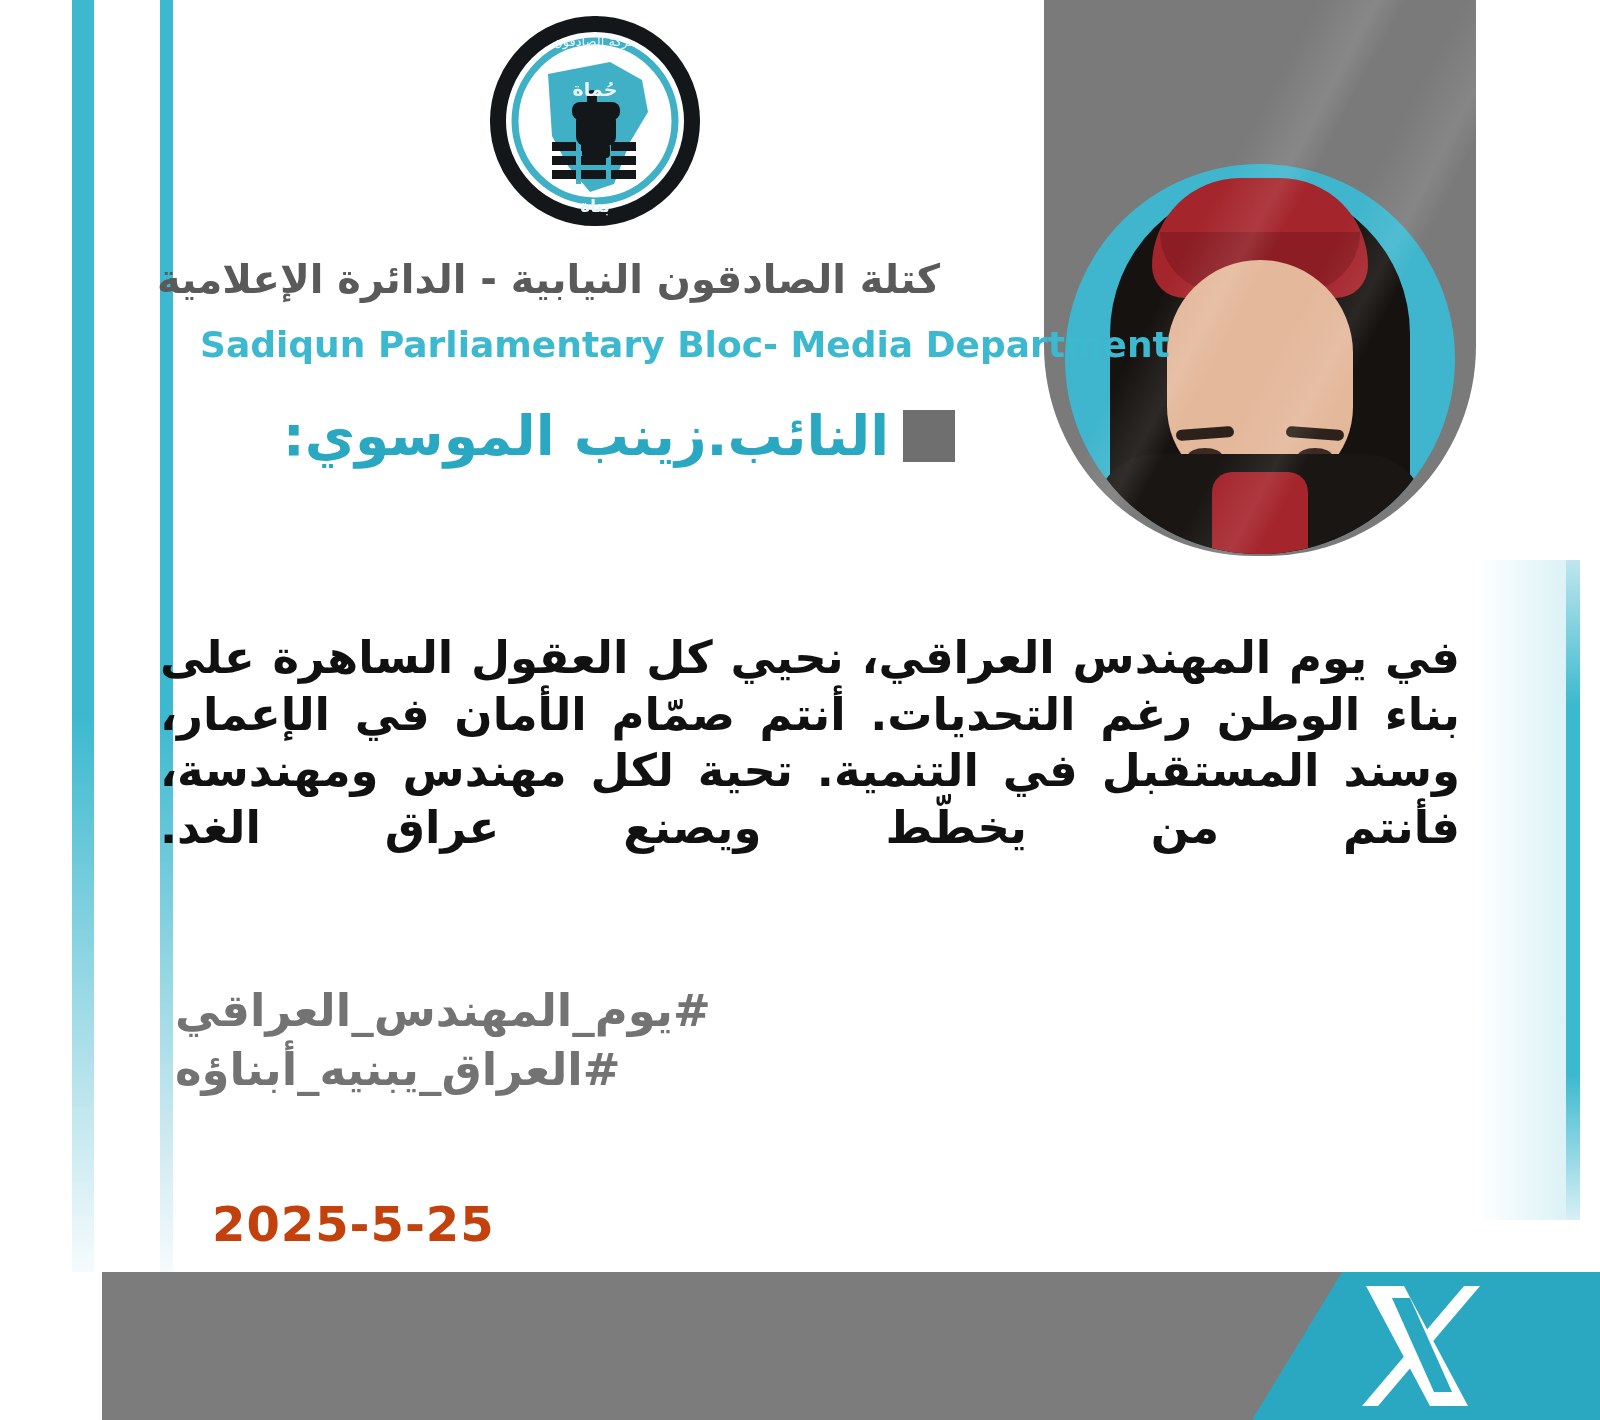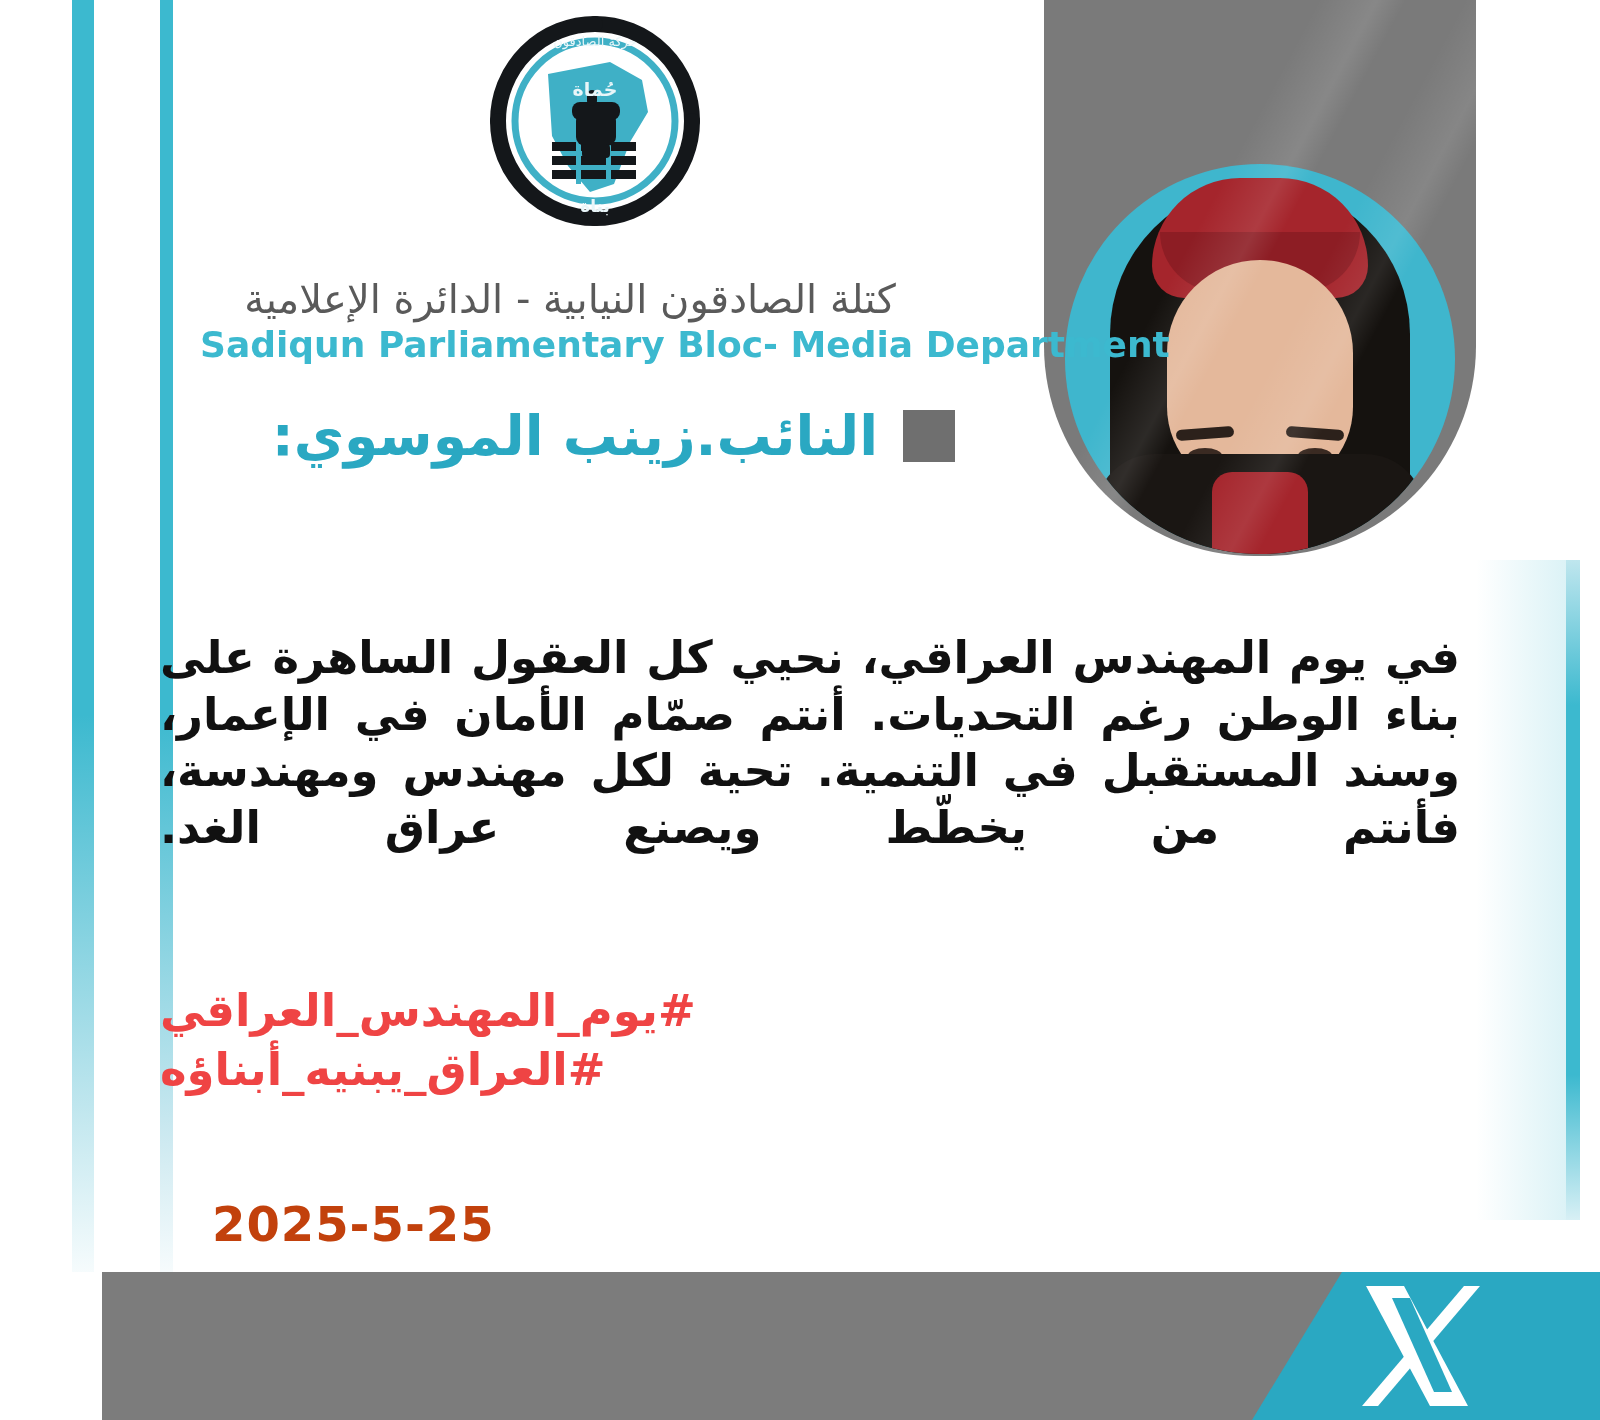--- a/index.html
+++ b/index.html
@@ -162,25 +162,24 @@
   .logo-wrap svg { display: block; }
 
   
   .org-ar {
     position: absolute;
     top: 256px;
     right: 660px;
     width: 740px;
     text-align: center;
     font-size: 40px;
-    font-weight: 400;
+    font-weight: 700;
     color: #5a5a5a;
     direction: rtl;
     white-space: nowrap;
-    margin-top: 20px;
   }
   .org-en {
     position: absolute;
     top: 324px;
     right: 660px;
     width: 740px;
     text-align: center;
     font-size: 36px;
     font-weight: 600;
     color: #3cb9cf;
@@ -190,21 +189,21 @@
 
   
   .name-row {
     position: absolute;
     top: 404px;
     right: 645px;
     width: 360px;
     display: flex;
     align-items: center;
     justify-content: flex-start;
-    gap: 25px;
+    gap: 14px;
     direction: rtl;
   }
   .name-bullet {
     width: 52px; height: 52px;
     background: #6f6f6f;
     flex: 0 0 auto;
   }
   .name-text {
     font-size: 55px;
     font-weight: 800;
@@ -226,28 +225,28 @@
     line-height: 1.26;
     font-weight: 800;
     color: #111111;
     letter-spacing: -0.5px;
   }
 
   
   .hashtags {
     position: absolute;
     top: 982px;
-    right: 140px;
+    right: 125px;
     width: 1300px;
     direction: rtl;
     text-align: left;
     font-size: 45px;
     line-height: 1.3;
     font-weight: 800;
-    color: #ef4444;
+    color: #737373;
   }
   .hashtags div { white-space: nowrap; }
 
   
   .date {
     position: absolute;
     left: 140px;
     top: 1196px;
     font-size: 48px;
     font-weight: 800;

